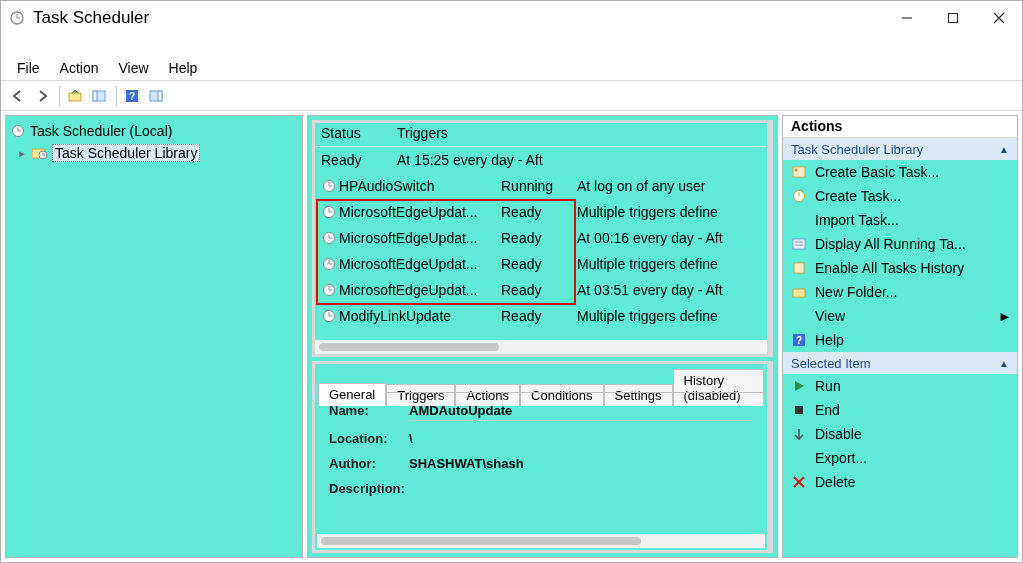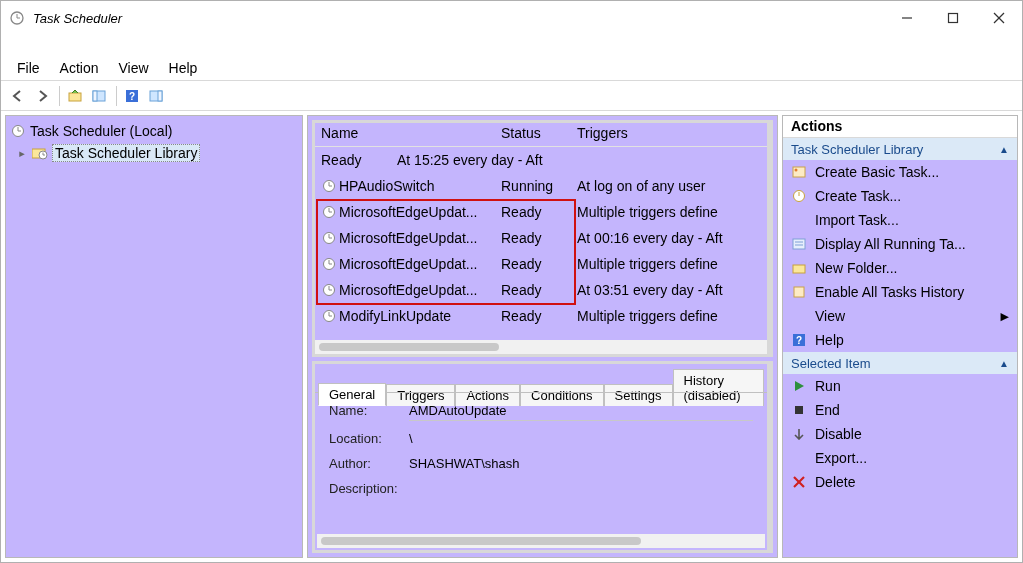--- a/index.html
+++ b/index.html
@@ -2,37 +2,37 @@
 <html><head>
 <meta charset="utf-8">
 <style>
   * { box-sizing: border-box; font-family: "Segoe UI", Arial, sans-serif; }
   body { margin:0; width:1023px; height:563px; background:#fff; color:#000; }
   .window { width:1023px; height:563px; display:flex; flex-direction:column; border:1px solid #b0b0b0; background:#fff; position:relative; }
 
   
   .titlebar { height:34px; display:flex; align-items:center; padding:0 0 0 8px; }
   .titlebar .app-ico { width:16px; height:16px; margin-right:8px; display:inline-flex; align-items:center; justify-content:center; }
-  .titlebar .title { font-size:13px;font-style:italic; }
+  .titlebar .title { font-size:17px; }
   .titlebar .spacer { flex:1; }
   .wcbtn { width:46px; height:30px; display:flex; align-items:center; justify-content:center; }
   .wcbtn svg { stroke:#333; }
 
   
   .menubar { height:26px; display:flex; align-items:center; padding:0 6px; border-bottom:1px solid #d9d9d9; font-size:14px;margin-top:20px; }
   .menubar > div { padding:3px 10px; }
 
   
   .toolbar { height:30px; border-bottom:1px solid #d9d9d9; display:flex; align-items:center; padding:0 6px; gap:0; }
   .tbtn { width:22px; height:22px; display:flex; align-items:center; justify-content:center; border:1px solid transparent; margin-right:2px; }
   .tsep { width:1px; height:20px; background:#ccc; margin:0 4px; }
 
   
   .body { flex:1; display:flex; padding:4px; gap:4px; overflow:hidden; }
-  .pane { border:1px solid #b8b8b8; background:#c4b5fd; overflow:hidden; }
+  .pane { border:1px solid #b8b8b8; background:#5eead4; overflow:hidden; }
   .leftpane { width:298px; padding:4px; font-size:14px; }
   .midpane { flex:1; display:flex; flex-direction:column; padding:4px; }
   .rightpane { width:236px; display:flex; flex-direction:column; }
 
   
   .tnode { display:flex; align-items:center; height:22px; gap:4px; }
   .tnode .exp { width:12px; text-align:center; color:#666; font-size:11px; }
   .tnode.sel > span.lbl { background:#d9e8f7; border:1px dotted #888; padding:0 2px; }
   .tnode .ico { width:16px; height:16px; display:inline-flex; align-items:center; justify-content:center; }
 
@@ -50,21 +50,21 @@
   .redbox { position:absolute; border:2px solid #d01010; pointer-events:none; }
   .hscroll { height:14px; background:#f1f1f1; display:flex; align-items:center; }
   .htrack { height:8px; margin-left:4px; width:180px; background:#c8c8c8; border-radius:4px; }
 
   
   .detail { height:192px; border:3px solid #d8d8d8; border-right-width:6px; margin-top:4px; display:flex; flex-direction:column; }
   .tabs { display:flex; align-items:flex-end; height:28px; gap:0; padding:3px 3px 0 3px; font-size:13px; }
   .tab { padding:3px 10px; border:1px solid #c0c0c0; border-bottom:none; background:#f6f6f6; position:relative; top:14px; }
   .tab.active { background:#fff; border-bottom:1px solid #fff; z-index:2; }
   .tabbody { border-top:1px solid #c0c0c0; flex:1; padding:10px 14px; font-size:13px; position:relative; }
-  .frow { display:flex; margin-bottom:10px; }
+  .frow { display:flex; margin-bottom:10px;font-weight:bold; }
   .flab { width:80px; color:#222; }
   .fval { flex:1; }
   .fval.inset { border-bottom:1px solid #c8c8c8; padding-bottom:2px; }
 
   
   .aphdr { height:22px; background:#fff; font-weight:600; padding:2px 8px; font-size:14px; border-bottom:1px solid #d9d9d9; }
   .apgroup { background:#dbe9f7; height:22px; display:flex; align-items:center; padding:0 8px; font-size:13px; color:#1a4b8c; justify-content:space-between; }
   .apgroup .caret { font-size:10px; }
   .apitem { height:24px; display:flex; align-items:center; padding:0 8px; gap:8px; font-size:14px; }
   .apitem .ico { width:16px; height:16px; display:inline-flex; align-items:center; justify-content:center; }
@@ -177,21 +177,20 @@
             </svg>
           </span>
         <span class="lbl">Task Scheduler Library</span>
       </div>
     </div>
 
     <div class="pane midpane">
 
       <div class="tasklist">
         <div class="tlhdr">
-          <div class="col-n">Name</div>
           <div class="col-s">Status</div>
           <div class="col-t">Triggers</div>
         </div>
         <div id="task-rows">
             <div class="tlrow">
               <div class="col-s">Ready</div>
               <div class="col-t">At 15:25 every day - Aft</div>
             </div>
             <div class="tlrow">
               <div class="col-n">
@@ -352,32 +351,32 @@
                 <rect x="1" y="2" width="12" height="10" fill="#e7eefc" stroke="#7ea0d6"></rect>
                 <line x1="3" y1="5" x2="11" y2="5" stroke="#7ea0d6"></line>
                 <line x1="3" y1="8" x2="11" y2="8" stroke="#7ea0d6"></line>
               </svg>
             </span>
             <span>Display All Running Ta...</span>
           </div>
         <div class="apitem">
             <span class="ico">
               <svg width="14" height="14">
+                <rect x="2" y="2" width="10" height="10" fill="#fdebc4" stroke="#caa24a"></rect>
+              </svg>
+            </span>
+            <span>Enable All Tasks History</span>
+          </div>
+        <div class="apitem">
+            <span class="ico">
+              <svg width="14" height="14">
                 <rect x="1" y="4" width="12" height="8" fill="#fbe79a" stroke="#c8a23d"></rect>
               </svg>
             </span>
             <span>New Folder...</span>
-          </div>
-        <div class="apitem">
-            <span class="ico">
-              <svg width="14" height="14">
-                <rect x="2" y="2" width="10" height="10" fill="#fdebc4" stroke="#caa24a"></rect>
-              </svg>
-            </span>
-            <span>Enable All Tasks History</span>
           </div>
         <div class="apitem">
             <span class="ico"></span>
             <span>View</span>
             <span class="arrow">▶</span>
           </div>
         <div class="apitem">
             <span class="ico">
               <svg width="14" height="14">
                 <rect x="1" y="1" width="12" height="12" fill="#3a6fd8"></rect>

